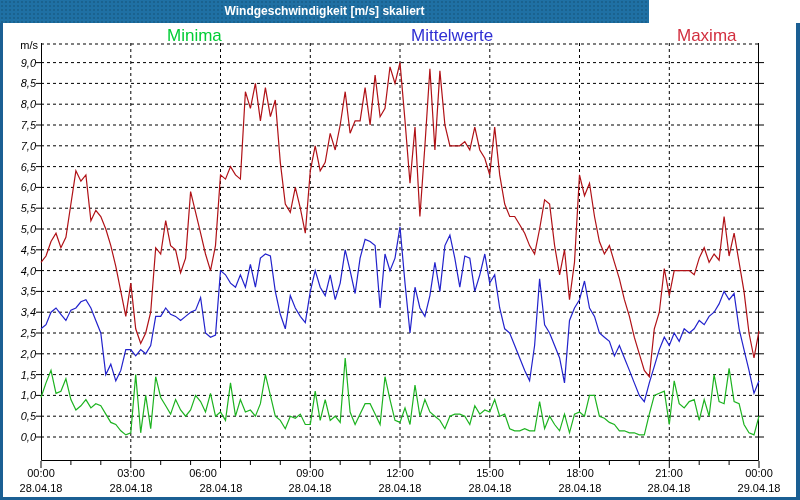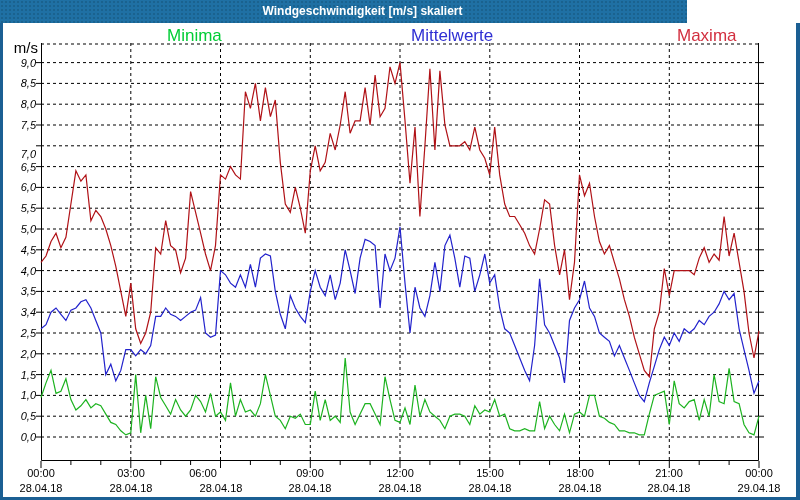--- a/index.html
+++ b/index.html
@@ -2,29 +2,29 @@
 <html><head>
 <meta charset="utf-8">
 <style>
   html,body{margin:0;padding:0;background:#fff;}
   .window{position:relative;width:800px;height:500px;background:#fff;overflow:hidden;
           font-family:"Liberation Sans",sans-serif;color:#000;}
   .titlebar{position:absolute;left:0;top:0;width:649px;height:23px;
             background-color:#1f70a4;
             background-image:radial-gradient(#1a628f 1px, rgba(0,0,0,0) 1px);
             background-size:4px 4px;
-            color:#fff;font-weight:bold;font-size:12px;line-height:23px;text-align:center;padding-left:38px;}
+            color:#fff;font-weight:bold;font-size:12px;line-height:23px;text-align:center;}
   .edge-left{position:absolute;left:0;top:23px;bottom:0;width:3px;background:#1b5f93;}
   .edge-right{position:absolute;right:0;top:23px;bottom:0;width:4px;background:#1b5f93;}
   .edge-bottom{position:absolute;left:0;right:0;bottom:0;height:3px;background:#1b5f93;}
   .legend-item{position:absolute;top:26px;font-size:17px;white-space:nowrap;margin-left:40px;}
   .legend-minima{left:127px;color:#00cd35;}
   .legend-mittelwerte{left:371px;color:#2f2fd3;}
   .legend-maxima{left:637px;color:#d22f3f;}
-  .unit-label{position:absolute;left:0;top:39px;width:38px;text-align:right;font-size:15px;}
+  .unit-label{position:absolute;left:0;top:39px;width:38px;text-align:right;font-size:11px;}
   .ylab{position:absolute;right:3px;font-size:11px;height:12px;line-height:12px;white-space:nowrap;}
   .ylabels{position:absolute;left:2px;top:0;width:37px;height:424px;font-style:italic;}
   .xlabels{position:absolute;left:0;top:0;width:800px;height:500px;}
   .xt{position:absolute;width:64px;text-align:center;font-size:11px;line-height:13px;white-space:nowrap;}
   .chart-svg{position:absolute;left:33px;top:41px;}
   .grid{stroke:#000;stroke-width:1;stroke-dasharray:3 3;}
   .tick{stroke:#000;stroke-width:1;}
   .frame{fill:none;stroke:#000;stroke-width:1;}
 </style>
 </head>
@@ -43,21 +43,21 @@
   <div class="legend-item legend-mittelwerte">Mittelwerte</div>
   <div class="legend-item legend-maxima">Maxima</div>
 
   <div class="unit-label">m/s</div>
 
   <div class="ylabels">
       <div class="ylab" style="top: 57px;">9,0</div>
       <div class="ylab" style="top: 77px;">8,5</div>
       <div class="ylab" style="top: 98px;">8,0</div>
       <div class="ylab" style="top: 119px;">7,5</div>
-      <div class="ylab" style="top: 140px; margin-top: 8px;">7,0</div>
+      <div class="ylab" style="top: 140px;">7,0</div>
       <div class="ylab" style="top: 161px;">6,5</div>
       <div class="ylab" style="top: 181px;">6,0</div>
       <div class="ylab" style="top: 202px;">5,5</div>
       <div class="ylab" style="top: 223px;">5,0</div>
       <div class="ylab" style="top: 244px;">4,5</div>
       <div class="ylab" style="top: 265px;">4,0</div>
       <div class="ylab" style="top: 285px;">3,5</div>
       <div class="ylab" style="top: 306px;">3,4</div>
       <div class="ylab" style="top: 327px;">2,5</div>
       <div class="ylab" style="top: 348px;">2,0</div>

